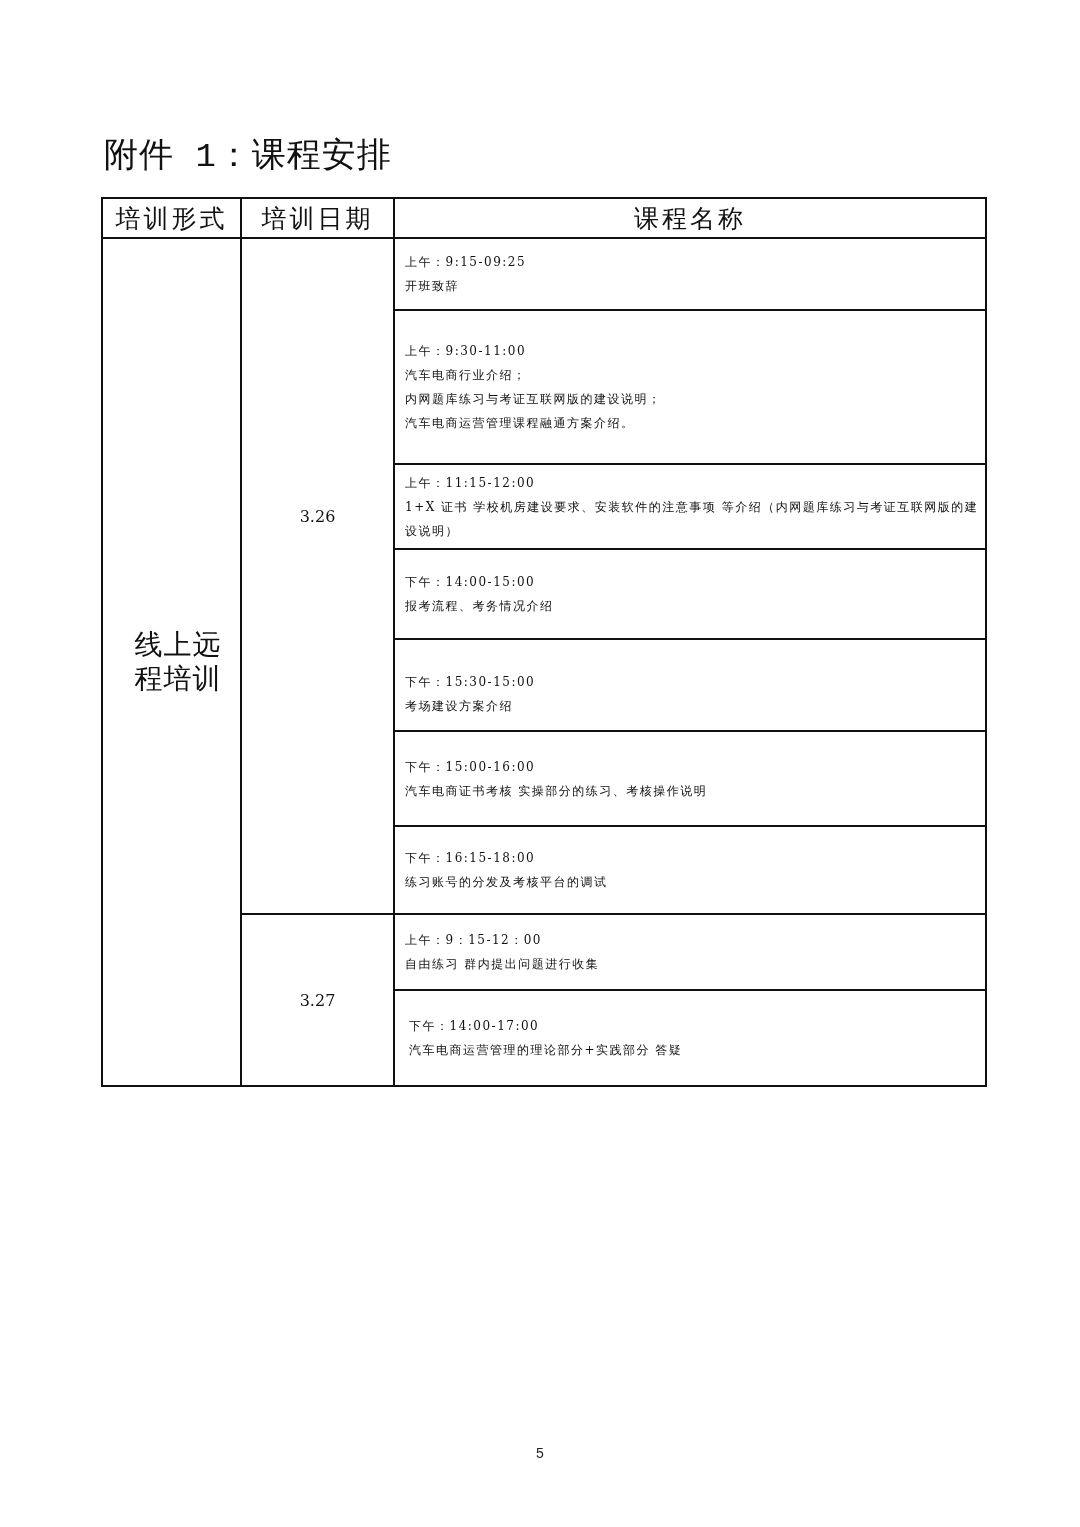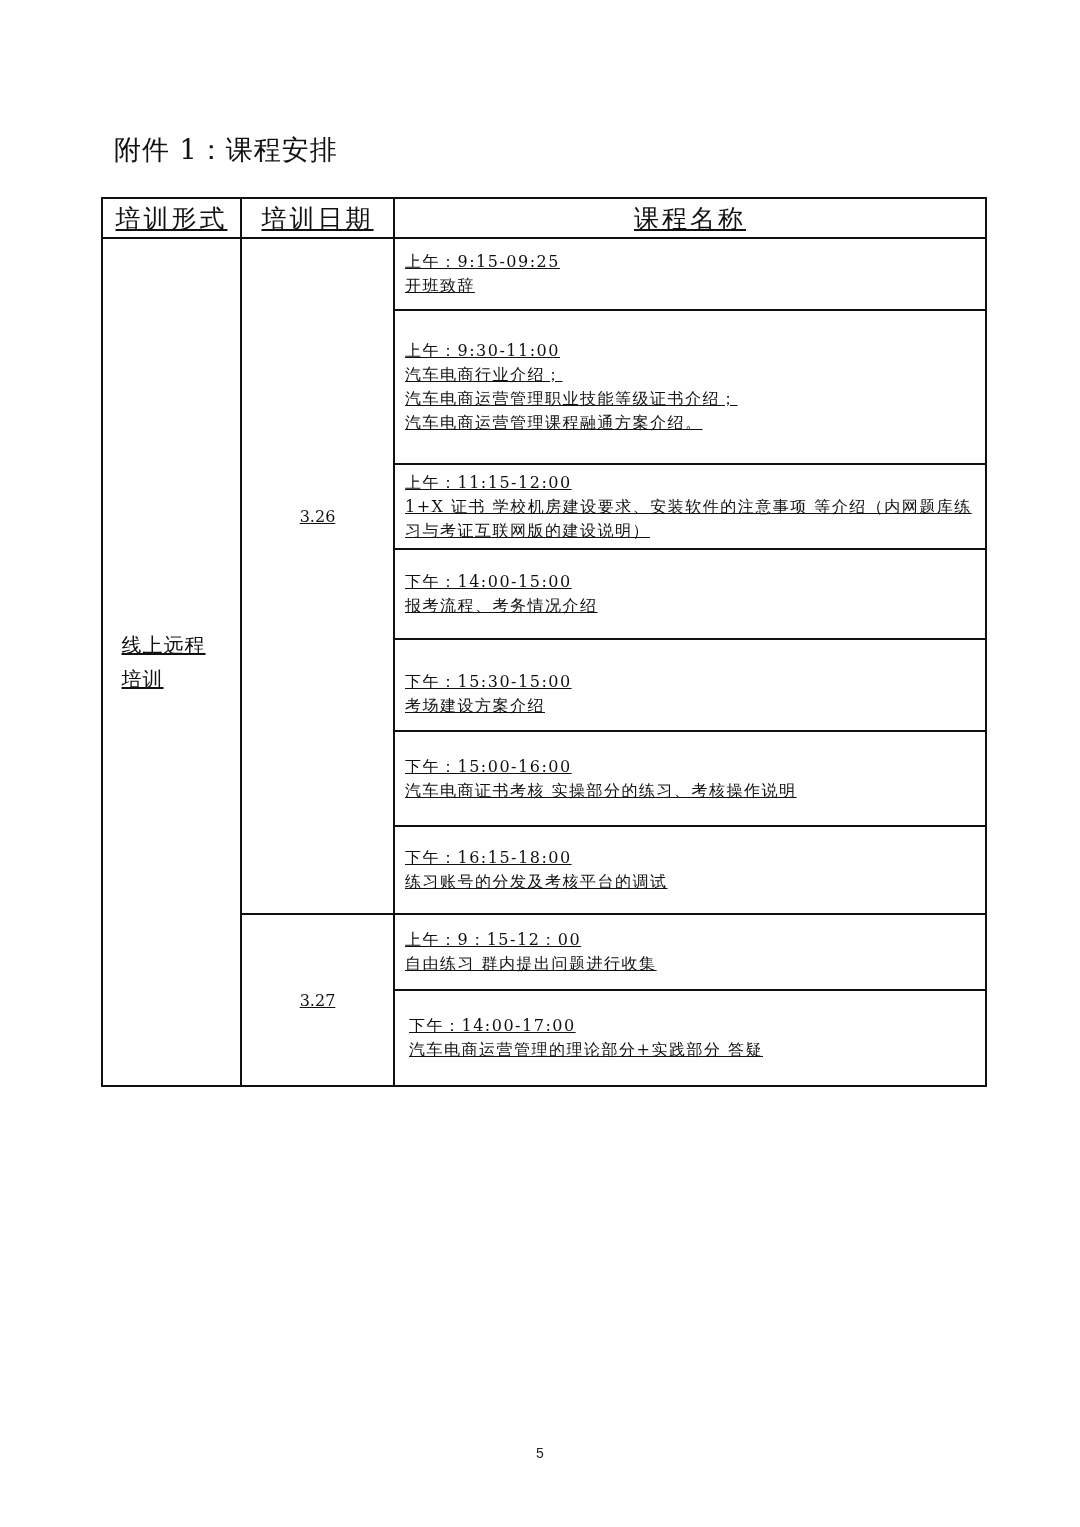--- a/index.html
+++ b/index.html
@@ -1,42 +1,42 @@
 <!DOCTYPE html>
 <html><head>
 <meta charset="utf-8">
 <style>
   html, body { margin: 0; padding: 0; background: #ffffff; }
   body {
     width: 1080px; height: 1527px; position: relative; overflow: hidden;
     font-family: "DejaVu Serif", "Liberation Serif", serif; color: #111;
   }
   .page-title {
-    position: absolute; left: 114px; top: 132px;
-    font-size: 27px; letter-spacing: 1px; color: #111;
+    position: absolute; left: 104px; top: 132px;
+    font-size: 34px; letter-spacing: 1px; color: #111; font-family: Liberation Mono, monospace;
   }
   table.schedule {
     position: absolute; left: 101px; top: 197px;
     width: 886px; border-collapse: collapse;
     table-layout: fixed;
   }
   table.schedule td, table.schedule th {
-    border: 2px solid #111; padding: 0; vertical-align: middle; text-decoration: underline;
+    border: 2px solid #111; padding: 0; vertical-align: middle;
   }
   table.schedule th {
     height: 38px; font-weight: normal; font-size: 25px; letter-spacing: 3px;
     text-align: center;
   }
   .col-form { width: 139px; }
   .col-date { width: 153px; }
   .form-cell {
-    text-align: left; font-size: 20px; line-height: 34px; letter-spacing: 1px;
+    text-align: right; font-size: 28px; line-height: 34px; letter-spacing: 1px;
   }
   .date-cell { text-align: center; font-size: 16px; }
-  .course-cell { padding: 0 4px 0 10px !important; font-size: 16px; line-height: 24px; letter-spacing: 1.5px; }
+  .course-cell { padding: 0 4px 0 10px !important; font-size: 12px; line-height: 24px; letter-spacing: 1.5px; }
   .course-cell .time { display: block; }
   .course-cell .desc { display: block; }
   .page-number {
     position: absolute; left: 0; width: 1080px; top: 1445px; text-align: center;
     font-family: "Liberation Sans", sans-serif; font-size: 14px; color: #222;
   }
 </style>
 </head>
 <body>
 
@@ -62,21 +62,21 @@
     <td rowspan="7" class="date-cell" style="padding-bottom:120px !important">3.26</td>
     <td class="course-cell">
       <span class="time">上午：9:15-09:25</span>
       <span class="desc">开班致辞</span>
     </td>
   </tr>
   <tr style="height:154px">
     <td class="course-cell">
       <span class="time">上午：9:30-11:00</span>
       <span class="desc">汽车电商行业介绍；</span>
-      <span class="desc">汽车电商运营管理职业技能等级证书介绍；</span>
+      <span class="desc">内网题库练习与考证互联网版的建设说明；</span>
       <span class="desc">汽车电商运营管理课程融通方案介绍。</span>
     </td>
   </tr>
   <tr style="height:85px">
     <td class="course-cell">
       <span class="time">上午：11:15-12:00</span>
       <span class="desc">1+X 证书 学校机房建设要求、安装软件的注意事项 等介绍（内网题库练习与考证互联网版的建设说明）</span>
     </td>
   </tr>
   <tr style="height:90px">

